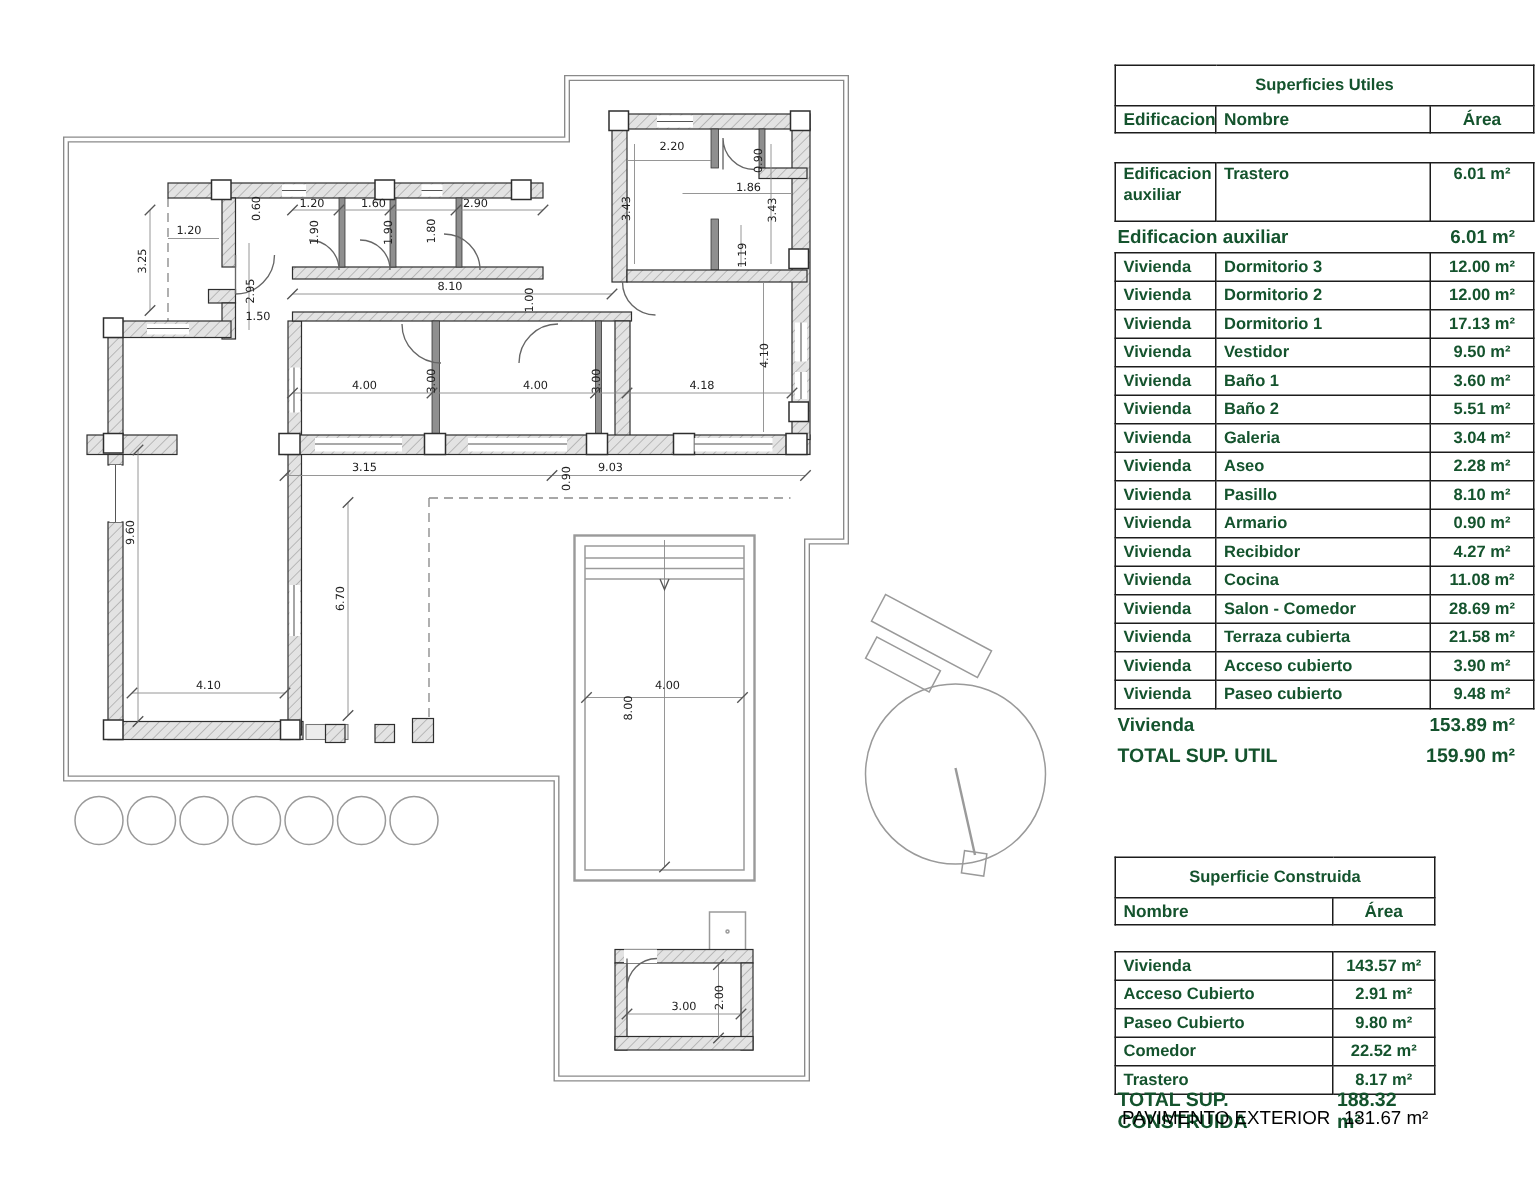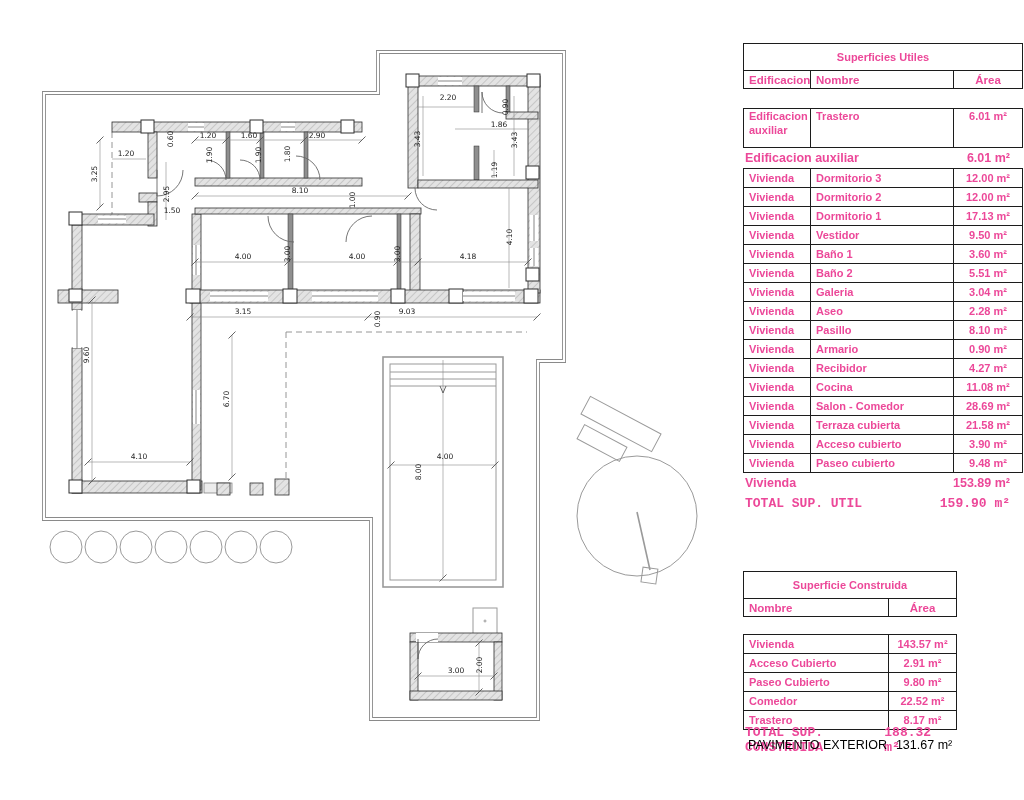--- a/index.html
+++ b/index.html
@@ -16,37 +16,37 @@
   .bnd-inner{fill:none;stroke:#ffffff;stroke-width:2.2;}
   .dash{stroke:#8a8a8a;stroke-width:0.9;stroke-dasharray:6 4;fill:none;}
   .arc{fill:none;stroke:#666;stroke-width:0.9;}
   .dimline{stroke:#8a8a8a;stroke-width:0.6;}
   .tick{stroke:#555;stroke-width:0.9;fill:none;}
   .thin{fill:none;stroke:#9a9a9a;stroke-width:1;}
   .thin2{fill:none;stroke:#9a9a9a;stroke-width:1.6;}
   .dim{font:7.5px "DejaVu Sans",sans-serif;fill:#222;text-anchor:middle;}
 
   
-  .tblwrap{position:absolute;color:#ec4899;font-weight:bold;}
+  .tblwrap{position:absolute;color:#14532d;font-weight:bold;}
   #t1{left:743px;top:43px;width:279px;}
   #t2{left:743px;top:551px;width:213px;margin-top:20px;}
   table.grid{border-collapse:collapse;table-layout:fixed;width:100%;}
   table.grid td{border:1.2px solid #1c1c1c;font-size:11px;font-weight:bold;
                 padding:1px 5px;overflow:hidden;white-space:nowrap;}
   td.title{font-size:14.5px;text-align:center;height:24px;white-space:nowrap;}
   tr.hdr td{font-size:11.5px;height:15px;}
   td.c, .col-area{text-align:center;}
   table.body{margin-top:19px;}
   #t2 table.body{margin-top:17px;}
   tbody tr td{height:16px;}
   tbody.tall td{height:36px;vertical-align:top;white-space:normal;line-height:1.25;}
   .sumline{display:flex;justify-content:space-between;align-items:center;
            height:20px;font-size:12.5px;padding:0 2px;}
   .sumline .val{padding-right:10px;}
-  .sumline.total{font-size:13px;font-family:Liberation Mono, monospace;}
+  .sumline.total{font-size:13px;}
   #pav{position:absolute;left:748px;top:738px;font-size:12.5px;font-weight:normal;
        display:flex;gap:9px;}
 </style>
 </head>
 <body>
 
 <div id="page">
 
   <svg width="740" height="800" viewBox="0 0 740 800">
     <defs>

